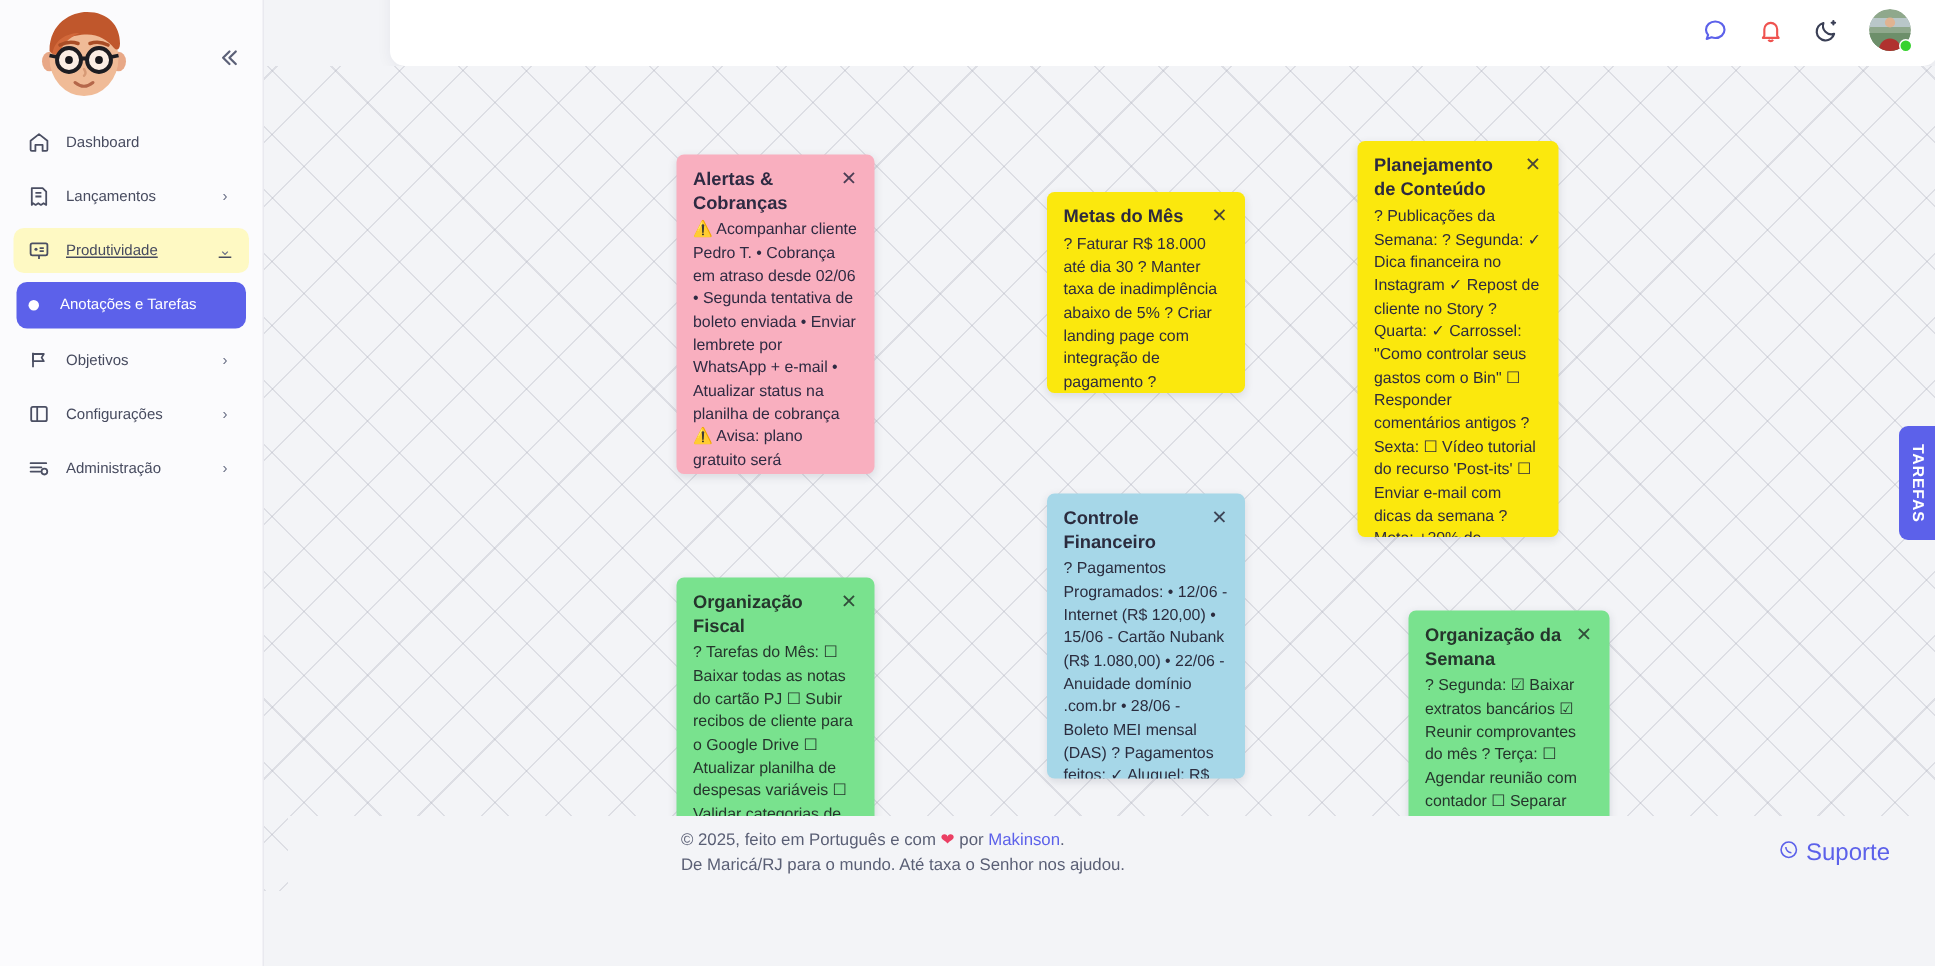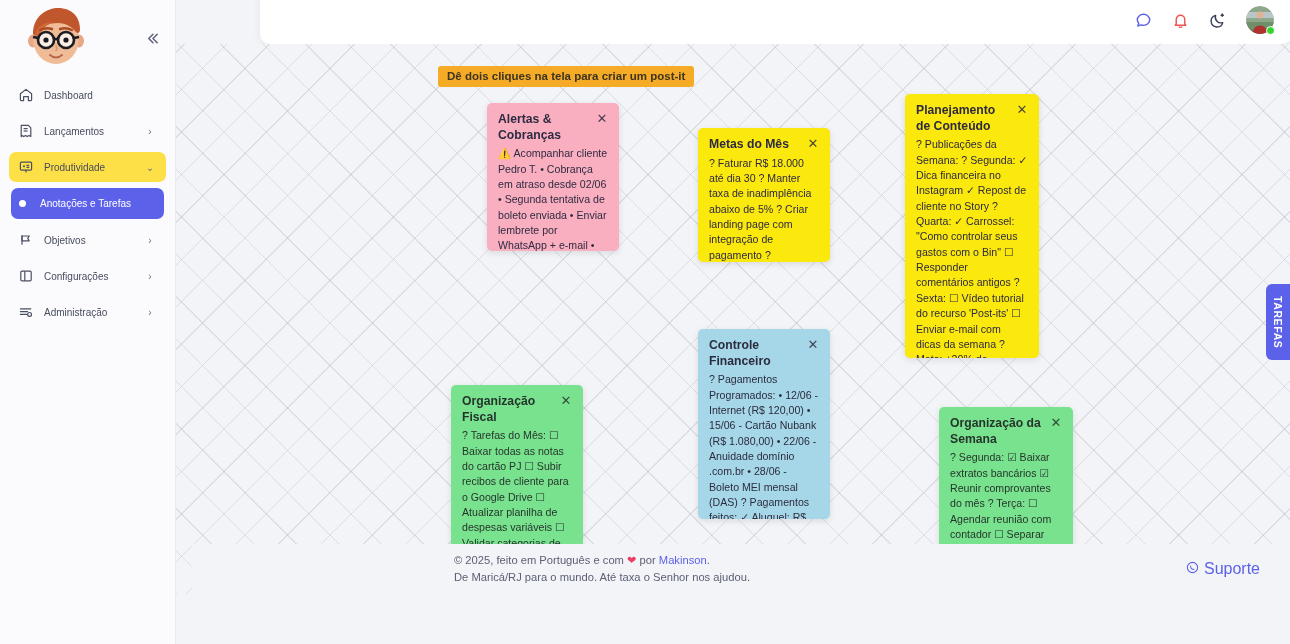--- a/index.html
+++ b/index.html
@@ -48,21 +48,21 @@
     margin-right: 10px;
     display: flex; align-items: center; justify-content: center;
     color: #4b4f63;
   }
   .nav-item .lbl { flex: 1 1 auto; white-space: nowrap; }
   .nav-item .chev {
     width: 12px; height: 12px; flex: 0 0 12px;
     color: #6c7287;
     display: flex; align-items: center; justify-content: center;
   }
-  .nav-item.open { background: #fde047; }
+  .nav-item.open { background: #fef9c3; text-decoration: underline; }
   .nav-item.active {
     background: #5c61ea; color: #ffffff;
     margin-left: 2px; margin-right: 2px;
     height: 31px;
   }
   .nav-item.active .dot {
     width: 7px; height: 7px; border-radius: 50%;
     background: #ffffff; margin-right: 14px; flex: 0 0 7px;
   }
 
@@ -344,23 +344,22 @@
               </g>
             </svg>
           </span>
           <span class="status"></span>
         </span>
       </div>
     </div>
 
     <div class="canvas">
 
-      <div class="hint">Dê dois cliques na tela para criar um post-it</div>
-
-      <div class="note n-pink" id="note-0" style="left: 275px; top: 59px; width: 132px; height: 148px; margin-left: 36px;">
+
+      <div class="note n-pink" id="note-0" style="left: 275px; top: 59px; width: 132px; height: 213px;">
         <div class="note-head">
           <div class="note-title">Alertas &amp; Cobranças</div>
           <div class="note-close">✕</div>
         </div>
         <div class="note-body">⚠️ Acompanhar cliente Pedro T. • Cobrança em atraso desde 02/06 • Segunda tentativa de boleto enviada • Enviar lembrete por WhatsApp + e-mail • Atualizar status na planilha de cobrança ⚠️ Avisa: plano gratuito será descontinuado dia 30/06 • Revisar comunicação • Disparar e-mails em massa • Criar alerta no painel</div>
       </div>
 
       <div class="note n-yellow" id="note-1" style="left: 522px; top: 84px; width: 132px; height: 134px;">
         <div class="note-head">
           <div class="note-title">Metas do Mês</div>

